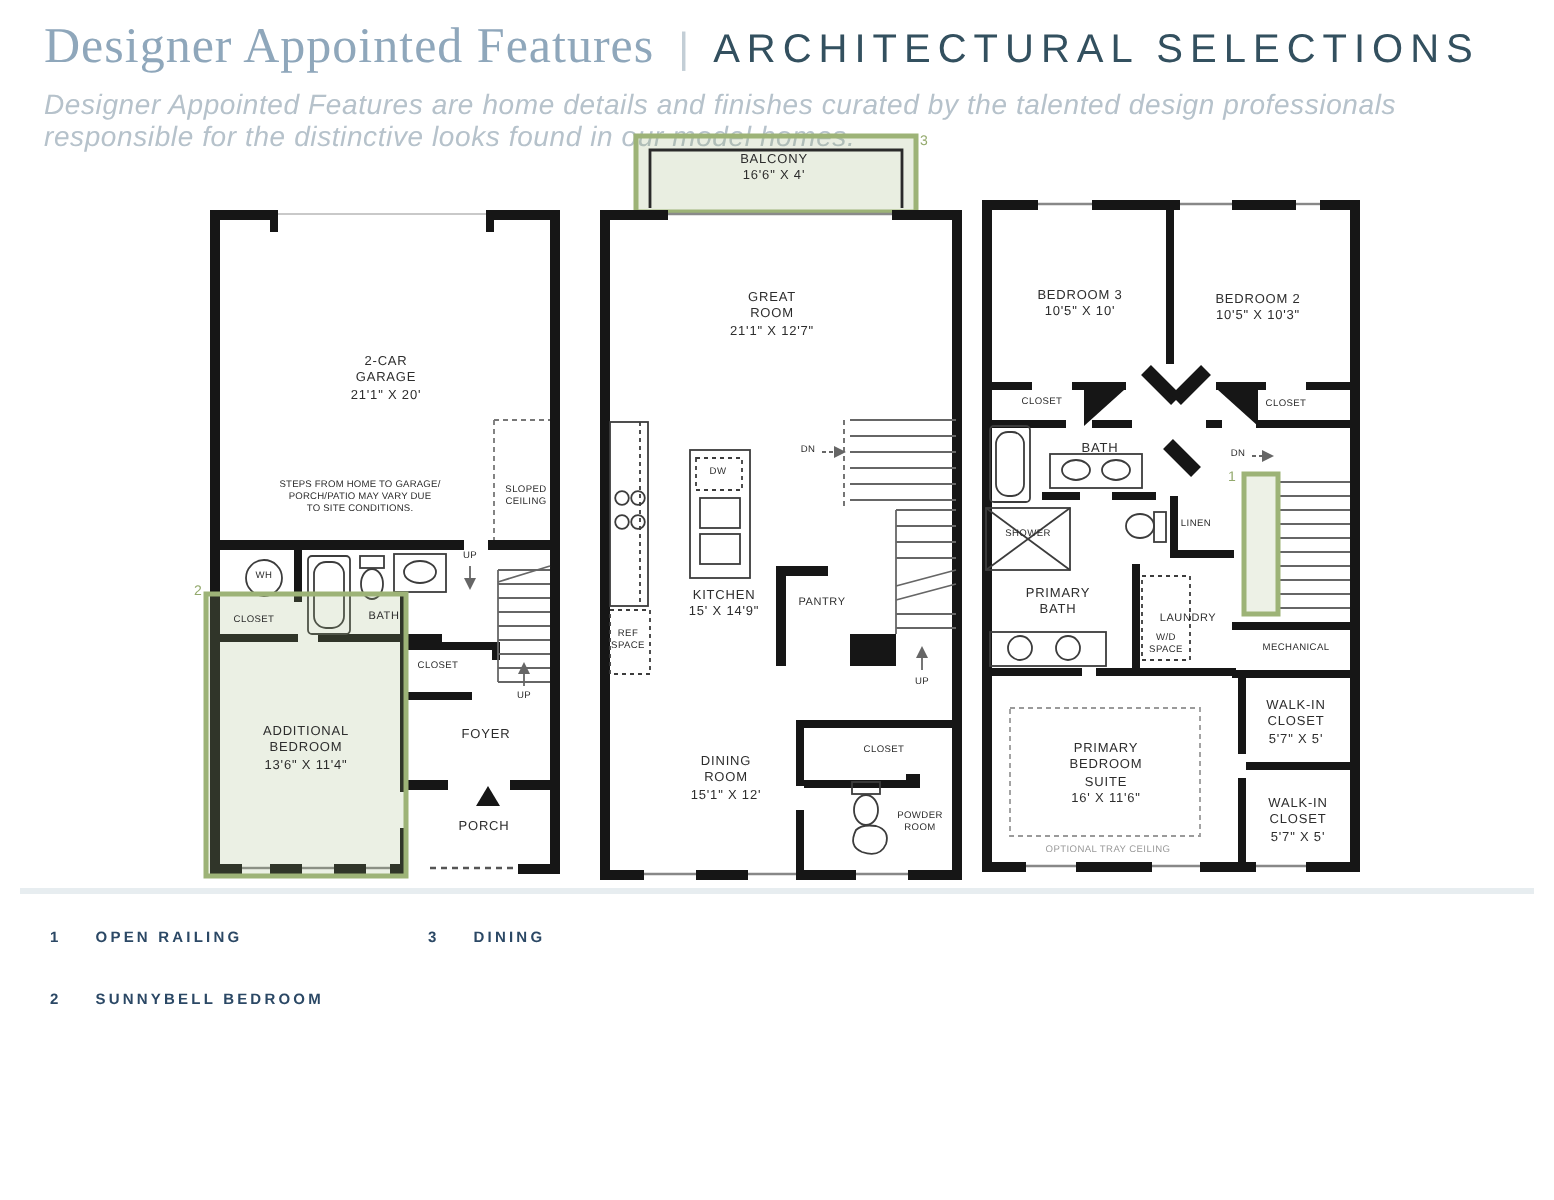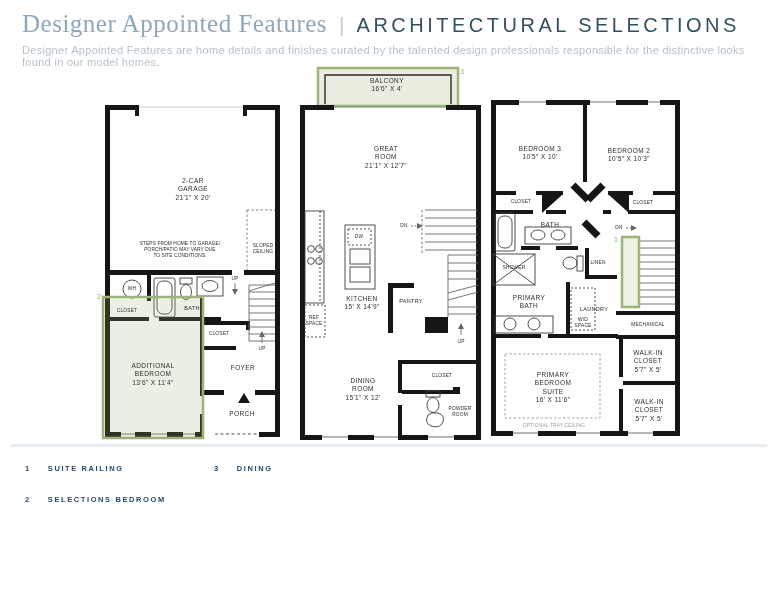--- a/index.html
+++ b/index.html
@@ -12,21 +12,21 @@
   .header-row{display:flex; align-items:baseline; gap:12px;}
   .title{
     font-family:"Liberation Serif", serif; font-size:25px; font-weight:500;
     color:#8fa7bb; letter-spacing:.5px; margin:0;
   }
   .title-sep{color:#c3ced6; font-size:21px; font-weight:300;}
   .category{
     font-size:20px; font-weight:500; color:#33505f; letter-spacing:3.5px;
   }
   .description{
-    margin:6px 0 0 0; font-size:11px; color:#b6c2cb; letter-spacing:.3px;
+    margin:6px 0 0 0; font-size:14px; color:#b6c2cb; letter-spacing:.3px;font-style:italic;
   }
   
   .plan{position:absolute;}
   .plan svg{position:absolute; left:0; top:0;}
   .lbl{
     position:absolute; transform:translate(-50%,-50%); text-align:center;
     white-space:pre-line; color:#2d2d2d; font-size:6.5px; line-height:1.3;
     letter-spacing:.4px; font-weight:500;
   }
   .lbl.sm{font-size:5.5px; letter-spacing:.3px;}
@@ -406,25 +406,25 @@
 BEDROOM
 SUITE
 16' X 11'6"</div>
     <div class="lbl xs gray" style="left:66px; top:330px;">OPTIONAL TRAY CEILING</div>
   </div>
 
   <div class="rule"></div>
 
   <div class="legend-item" style="left:25px; top:464px;">
     <span>1</span>
-    <span>SUITE RAILING</span>
+    <span>OPEN RAILING</span>
   </div>
   <div class="legend-item" style="left:25px; top:495px;">
     <span>2</span>
-    <span>SELECTIONS BEDROOM</span>
+    <span>SUNNYBELL BEDROOM</span>
   </div>
   <div class="legend-item" style="left:214px; top:464px;">
     <span>3</span>
     <span>DINING</span>
   </div>
 
   <div class="footer-left">
     <div>MEADOWLARK   |   SAPLING COLLECTION   |   SUNNYBELL BRANDYWINE</div>
     <div>HOME SITE #32   |   2615 WILKINSON PIKE   |   UNIT 1403   |   MURFREESBORO, TN 37129</div>
   </div>

